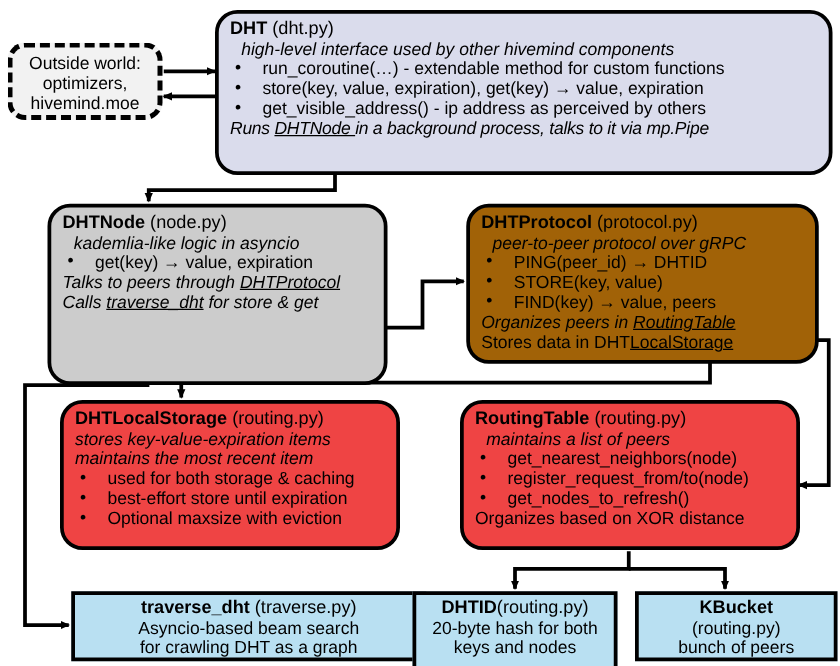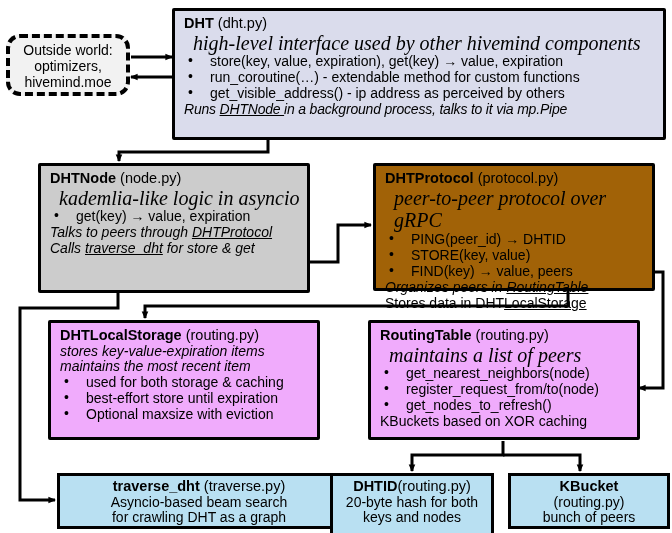--- a/index.html
+++ b/index.html
@@ -27,43 +27,42 @@
     width: 672px;
     height: 533px;
     pointer-events: none;
   }
   .box {
     position: absolute;
     box-sizing: border-box;
     border: 3px solid #000000;
     line-height: 1.14;
   }
-  .rounded { border-radius: 2px; }
+  .rounded { border-radius: 18px; }
   .dashed {
     border: 4px dashed #000000;
     border-radius: 14px;
     background: #f2f2f2;
   }
   .sq { border-radius: 0; }
 
   .c-dht      { background: #dadcec; }
   .c-node     { background: #cccccc; }
   .c-proto    { background: #a16207; }
-  .c-yellow   { background: #f0abfc; }
+  .c-yellow   { background: #ef4444; }
   .c-blue     { background: #b9e0f2; }
 
   .pad { padding: 4px 7px 3px 9px; }
 
   .ttl { font-size: 14.5px; }
   .ttl b { font-weight: bold; }
   .sub {
     font-style: italic;
-    font-size: 20px;
+    font-size: 14px;
     padding-left: 9px;
-    font-family: Liberation Serif, serif;
   }
   .plain { font-size: 14px; }
   .ital { font-style: italic; font-size: 14px; }
   ul.bul {
     list-style: none;
     margin: 0;
     padding: 0;
   }
   ul.bul li {
     font-size: 14px;
@@ -120,30 +119,30 @@
     <div class="ctr plain">hivemind.moe</div>
   </div>
 
   <div class="box rounded c-dht pad" style="left:172px; top:8px; width:494px; height:132px;">
     <div class="ttl">
       <b>DHT</b>
       <span>(dht.py)</span>
     </div>
     <div class="sub">high-level interface used by other hivemind components</div>
     <ul class="bul">
+      <li>run_coroutine(…) - extendable method for custom functions</li>
       <li>store(key, value, expiration), get(key) → value, expiration</li>
-      <li>run_coroutine(…) - extendable method for custom functions</li>
       <li>get_visible_address() - ip address as perceived by others</li>
     </ul>
     <div class="ital nowrap tight">
       <span>Runs </span><u>DHTNode </u><span>in a background process, talks to it via mp.Pipe</span>
     </div>
   </div>
 
-  <div class="box rounded c-node pad" style="left:38px; top:163px; width:272px; height:130px;">
+  <div class="box rounded c-node pad" style="left:38px; top:163px; width:272px; height:145px;">
     <div class="ttl">
       <b>DHTNode</b>
       <span>(node.py)</span>
     </div>
     <div class="sub">kademlia-like logic in asyncio</div>
     <ul class="bul">
       <li>get(key) → value, expiration</li>
     </ul>
     <div class="ital nowrap">
       <span>Talks to peers through </span><u>DHTProtocol</u>
@@ -190,21 +189,21 @@
     <div class="ttl">
       <b>RoutingTable</b>
       <span>(routing.py)</span>
     </div>
     <div class="sub">maintains a list of peers</div>
     <ul class="bul">
       <li>get_nearest_neighbors(node)</li>
       <li>register_request_from/to(node)</li>
       <li>get_nodes_to_refresh()</li>
     </ul>
-    <div class="plain nowrap">KBuckets based on XOR caching</div>
+    <div class="plain nowrap">Organizes based on XOR distance</div>
   </div>
 
   <div class="box sq c-blue" style="left:57px; top:473px; width:284px; height:56px; padding-top:2px;">
     <div class="ttl ctr">
       <b>traverse_dht</b>
       <span>(traverse.py)</span>
     </div>
     <div class="plain ctr">Asyncio-based beam search</div>
     <div class="plain ctr">for crawling DHT as a graph</div>
   </div>

